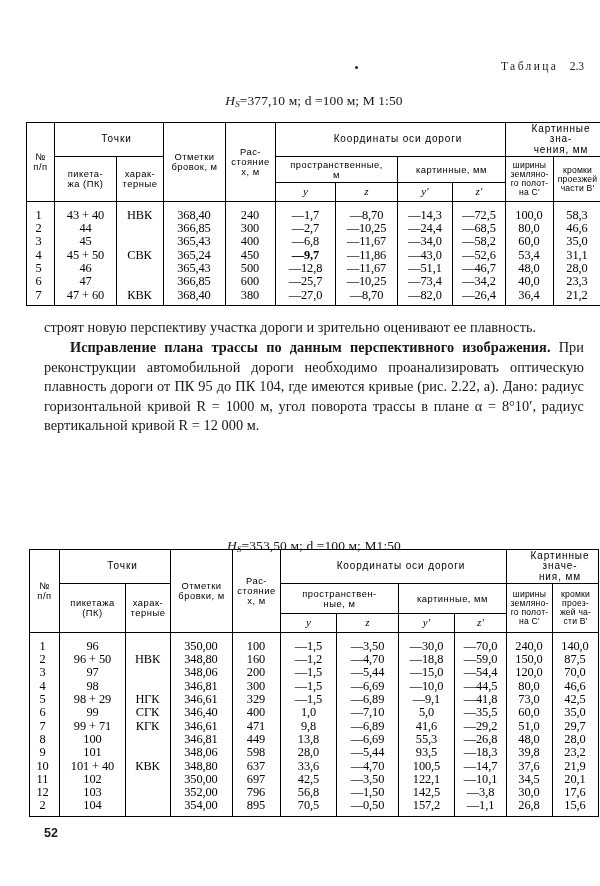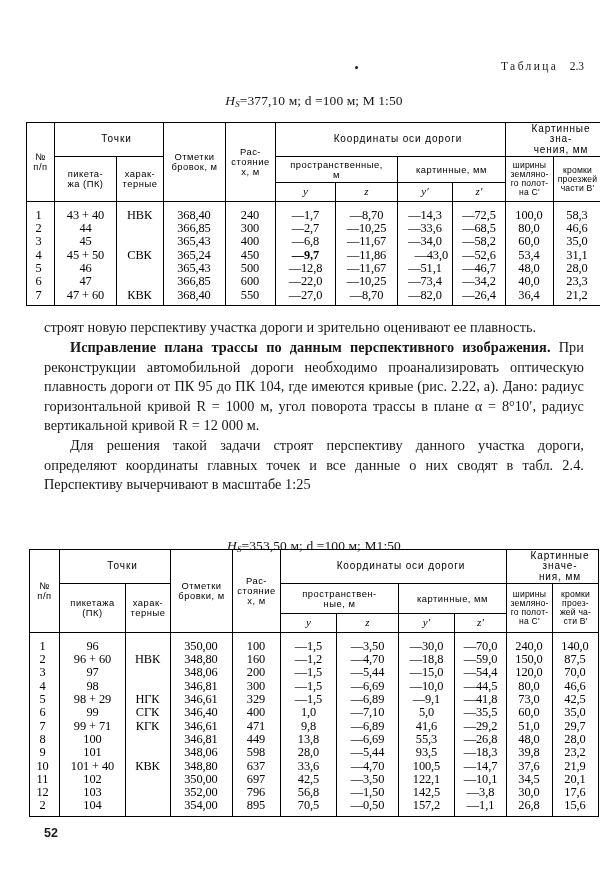--- a/index.html
+++ b/index.html
@@ -216,21 +216,21 @@
             <td class="d c-r" style="border-top: none; border-bottom: none;">58,3</td>
           </tr>
           <tr>
             <td class="d numcol" style="border-top: none; border-bottom: none;">2</td>
             <td class="d c-l" style="border-top: none; border-bottom: none;">44</td>
             <td class="d c-c" style="border-top: none; border-bottom: none;"></td>
             <td class="d c-c" style="border-top: none; border-bottom: none;">366,85</td>
             <td class="d c-c" style="border-top: none; border-bottom: none;">300</td>
             <td class="d c-l" style="border-top: none; border-bottom: none;">—2,7</td>
             <td class="d c-l" style="border-top: none; border-bottom: none;">—10,25</td>
-            <td class="d c-l" style="border-top: none; border-bottom: none;">—33,6</td>
+            <td class="d c-l" style="border-top: none; border-bottom: none;">—24,4</td>
             <td class="d c-l" style="border-top: none; border-bottom: none;">—68,5</td>
             <td class="d c-r" style="border-top: none; border-bottom: none;">80,0</td>
             <td class="d c-r" style="border-top: none; border-bottom: none;">46,6</td>
           </tr>
           <tr>
             <td class="d numcol" style="border-top: none; border-bottom: none;">3</td>
             <td class="d c-l" style="border-top: none; border-bottom: none;">45</td>
             <td class="d c-c" style="border-top: none; border-bottom: none;"></td>
             <td class="d c-c" style="border-top: none; border-bottom: none;">365,43</td>
             <td class="d c-c" style="border-top: none; border-bottom: none;">400</td>
@@ -242,21 +242,21 @@
             <td class="d c-r" style="border-top: none; border-bottom: none;">35,0</td>
           </tr>
           <tr>
             <td class="d numcol" style="border-top: none; border-bottom: none;">4</td>
             <td class="d c-l" style="border-top: none; border-bottom: none;">45 + 50</td>
             <td class="d c-c" style="border-top: none; border-bottom: none;">СВК</td>
             <td class="d c-c" style="border-top: none; border-bottom: none;">365,24</td>
             <td class="d c-c" style="border-top: none; border-bottom: none;">450</td>
             <td class="d c-l" style="border-top: none; border-bottom: none; font-weight: bold;">—9,7</td>
             <td class="d c-l" style="border-top: none; border-bottom: none;">—11,86</td>
-            <td class="d c-l" style="border-top: none; border-bottom: none; text-align: right;">—43,0</td>
+            <td class="d c-l" style="border-top: none; border-bottom: none;">—43,0</td>
             <td class="d c-l" style="border-top: none; border-bottom: none;">—52,6</td>
             <td class="d c-r" style="border-top: none; border-bottom: none;">53,4</td>
             <td class="d c-r" style="border-top: none; border-bottom: none;">31,1</td>
           </tr>
           <tr>
             <td class="d numcol" style="border-top: none; border-bottom: none;">5</td>
             <td class="d c-l" style="border-top: none; border-bottom: none;">46</td>
             <td class="d c-c" style="border-top: none; border-bottom: none;"></td>
             <td class="d c-c" style="border-top: none; border-bottom: none;">365,43</td>
             <td class="d c-c" style="border-top: none; border-bottom: none;">500</td>
@@ -266,33 +266,33 @@
             <td class="d c-l" style="border-top: none; border-bottom: none;">—46,7</td>
             <td class="d c-r" style="border-top: none; border-bottom: none;">48,0</td>
             <td class="d c-r" style="border-top: none; border-bottom: none;">28,0</td>
           </tr>
           <tr>
             <td class="d numcol" style="border-top: none; border-bottom: none;">6</td>
             <td class="d c-l" style="border-top: none; border-bottom: none;">47</td>
             <td class="d c-c" style="border-top: none; border-bottom: none;"></td>
             <td class="d c-c" style="border-top: none; border-bottom: none;">366,85</td>
             <td class="d c-c" style="border-top: none; border-bottom: none;">600</td>
-            <td class="d c-l" style="border-top: none; border-bottom: none;">—22,0</td>
+            <td class="d c-l" style="border-top: none; border-bottom: none;">—25,7</td>
             <td class="d c-l" style="border-top: none; border-bottom: none;">—10,25</td>
             <td class="d c-l" style="border-top: none; border-bottom: none;">—73,4</td>
             <td class="d c-l" style="border-top: none; border-bottom: none;">—34,2</td>
             <td class="d c-r" style="border-top: none; border-bottom: none;">40,0</td>
             <td class="d c-r" style="border-top: none; border-bottom: none;">23,3</td>
           </tr>
           <tr>
             <td class="d numcol" style="border-top: none; border-bottom: none;">7</td>
             <td class="d c-l" style="border-top: none; border-bottom: none;">47 + 60</td>
             <td class="d c-c" style="border-top: none; border-bottom: none;">КВК</td>
             <td class="d c-c" style="border-top: none; border-bottom: none;">368,40</td>
-            <td class="d c-c" style="border-top: none; border-bottom: none;">550</td>
+            <td class="d c-c" style="border-top: none; border-bottom: none;">380</td>
             <td class="d c-l" style="border-top: none; border-bottom: none;">—27,0</td>
             <td class="d c-l" style="border-top: none; border-bottom: none;">—8,70</td>
             <td class="d c-l" style="border-top: none; border-bottom: none;">—82,0</td>
             <td class="d c-l" style="border-top: none; border-bottom: none;">—26,4</td>
             <td class="d c-r" style="border-top: none; border-bottom: none;">36,4</td>
             <td class="d c-r" style="border-top: none; border-bottom: none;">21,2</td>
           </tr>
           <tr class="botpad">
             <td style="border-top: none;"></td>
             <td style="border-top: none;"></td>
@@ -308,21 +308,20 @@
           </tr>
         </tbody>
     </table>
   </div>
 
   <div class="wrap" style="position:absolute; left:0; top:318px; width:600px;">
     <p class="body-text just-full">строят новую перспективу участка дороги и зрительно оценивают ее плавность.</p>
     <p class="body-text just-full indent" style="margin-top:1px;">
       <b>Исправление плана трассы по данным перспективного изображения.</b><span> При реконструкции автомобильной дороги необходимо проанализировать оптическую плавность дороги от ПК 95 до ПК 104, где имеются кривые (рис. 2.22, а). Дано: радиус горизонтальной кривой R = 1000 м, угол поворота трассы в плане α = 8°10′, радиус вертикальной кривой R = 12 000 м.</span>
     </p>
-    <p class="body-text just-full indent" style="margin-top:1px;">Для решения такой задачи строят перспективу данного участка дороги, определяют координаты главных точек и все данные о них сводят в табл. 2.4. Перспективу вычерчивают в масштабе 1:25</p>
   </div>
 
 
   <div class="formula" style="position:absolute; left:0; top:527px; width:600px;">
     <i>H</i><sub>S</sub><span>=353,50 м;  d =100 м;  М1:50</span>
   </div>
 
   <div style="position:absolute; left:0; top:549px; width:600px;">
     <table class="rtable" style="width:525px;">
       <colgroup>
@@ -398,21 +397,21 @@
             <td class="d c-c" style="border-top: none; border-bottom: none;">100</td>
             <td class="d c-l" style="border-top: none; border-bottom: none;">—1,5</td>
             <td class="d c-l" style="border-top: none; border-bottom: none;">—3,50</td>
             <td class="d c-l" style="border-top: none; border-bottom: none;">—30,0</td>
             <td class="d c-l" style="border-top: none; border-bottom: none;">—70,0</td>
             <td class="d c-r" style="border-top: none; border-bottom: none;">240,0</td>
             <td class="d c-r" style="border-top: none; border-bottom: none;">140,0</td>
           </tr>
           <tr>
             <td class="d numcol" style="border-top: none; border-bottom: none;">2</td>
-            <td class="d c-l" style="border-top: none; border-bottom: none;">96 + 60</td>
+            <td class="d c-l" style="border-top: none; border-bottom: none;">96 + 50</td>
             <td class="d c-c" style="border-top: none; border-bottom: none;">НВК</td>
             <td class="d c-c" style="border-top: none; border-bottom: none;">348,80</td>
             <td class="d c-c" style="border-top: none; border-bottom: none;">160</td>
             <td class="d c-l" style="border-top: none; border-bottom: none;">—1,2</td>
             <td class="d c-l" style="border-top: none; border-bottom: none;">—4,70</td>
             <td class="d c-l" style="border-top: none; border-bottom: none;">—18,8</td>
             <td class="d c-l" style="border-top: none; border-bottom: none;">—59,0</td>
             <td class="d c-r" style="border-top: none; border-bottom: none;">150,0</td>
             <td class="d c-r" style="border-top: none; border-bottom: none;">87,5</td>
           </tr>

